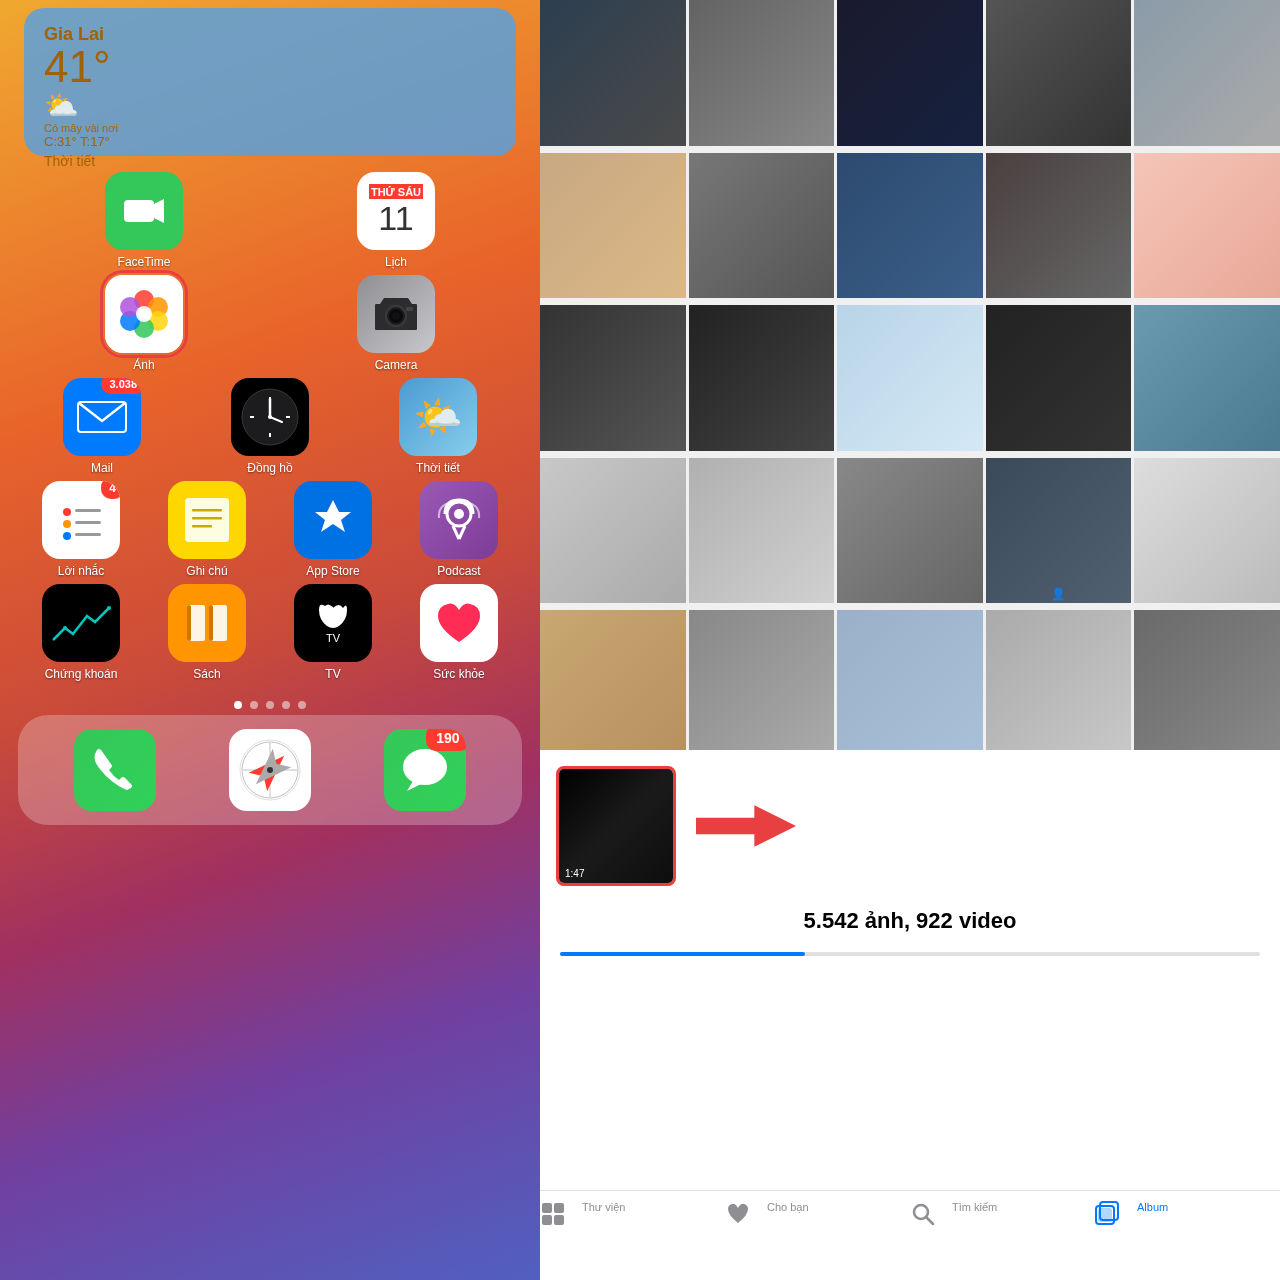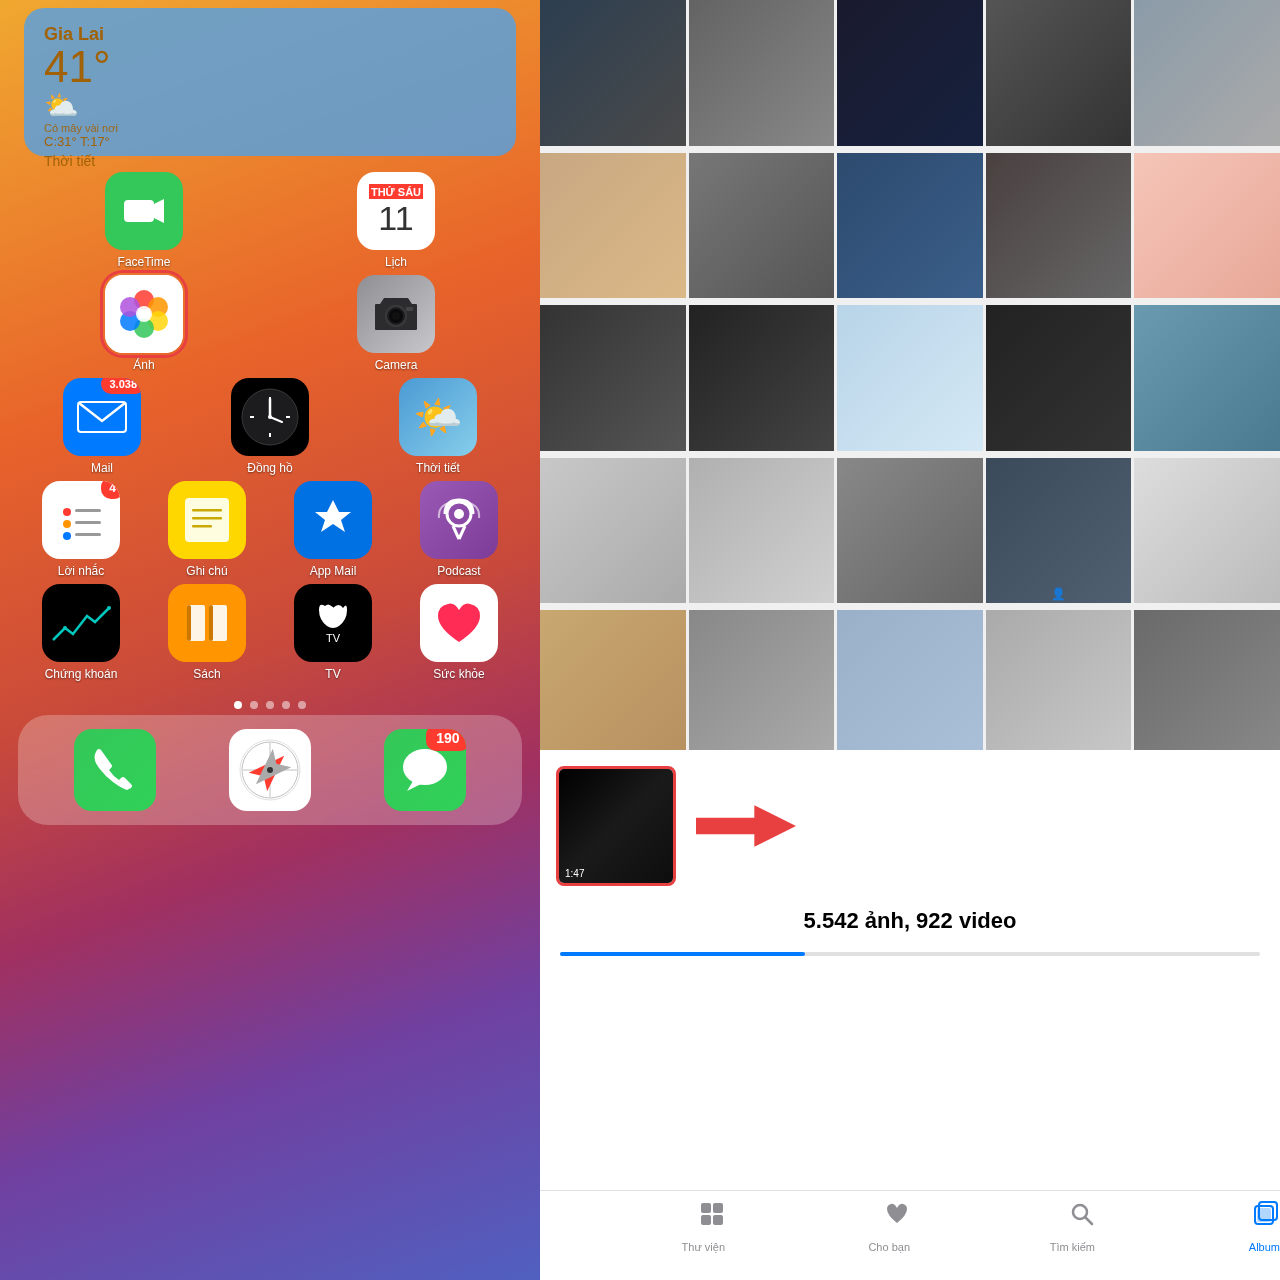--- a/index.html
+++ b/index.html
@@ -307,23 +307,22 @@
       height: 90px;
       background: rgba(255,255,255,0.95);
       border-top: 1px solid #e0e0e0;
       display: flex;
       align-items: flex-start;
       padding-top: 10px;
     }
     .tab-item {
       flex: 1;
       display: flex;
-      flex-direction: column;
-      align-items: flex-end;
-      gap: 8px;
+      align-items: flex-start;
+      gap: 16px;
       cursor: pointer;
     }
     .tab-icon {
       font-size: 24px;
       color: #8e8e93;
     }
     .tab-icon.active { color: #007aff; }
     .tab-label {
       font-size: 11px;
       color: #8e8e93;
@@ -464,21 +463,21 @@
         </div>
         <span class="app-label">Ghi chú</span>
       </div>
       <div class="app-item">
         <div class="app-icon icon-appstore">
           <svg width="52" height="52" viewBox="0 0 52 52">
             <path d="M26,8 L34,22 L42,22 L38,29 L42,36 L10,36 L14,29 L10,22 L18,22 Z" fill="none"></path>
             <path d="M26,6 L32,18 L44,18 L34,26 L38,38 L26,30 L14,38 L18,26 L8,18 L20,18 Z" fill="white"></path>
           </svg>
         </div>
-        <span class="app-label">App Mail</span>
+        <span class="app-label">App Store</span>
       </div>
       <div class="app-item">
         <div class="app-icon icon-podcast">
           <svg width="52" height="52" viewBox="0 0 52 52">
             <circle cx="26" cy="20" r="12" fill="none" stroke="white" stroke-width="3"></circle>
             <circle cx="26" cy="20" r="5" fill="white"></circle>
             <line x1="20" y1="32" x2="26" y2="45" stroke="white" stroke-width="3"></line>
             <line x1="32" y1="32" x2="26" y2="45" stroke="white" stroke-width="3"></line>
             <path d="M12,20 Q12,6 26,6 Q40,6 40,20" fill="none" stroke="white" stroke-width="3"></path>
             <path d="M6,24 Q4,8 26,8 Q48,8 46,24" fill="none" stroke="white" stroke-width="2" opacity="0.6"></path>

